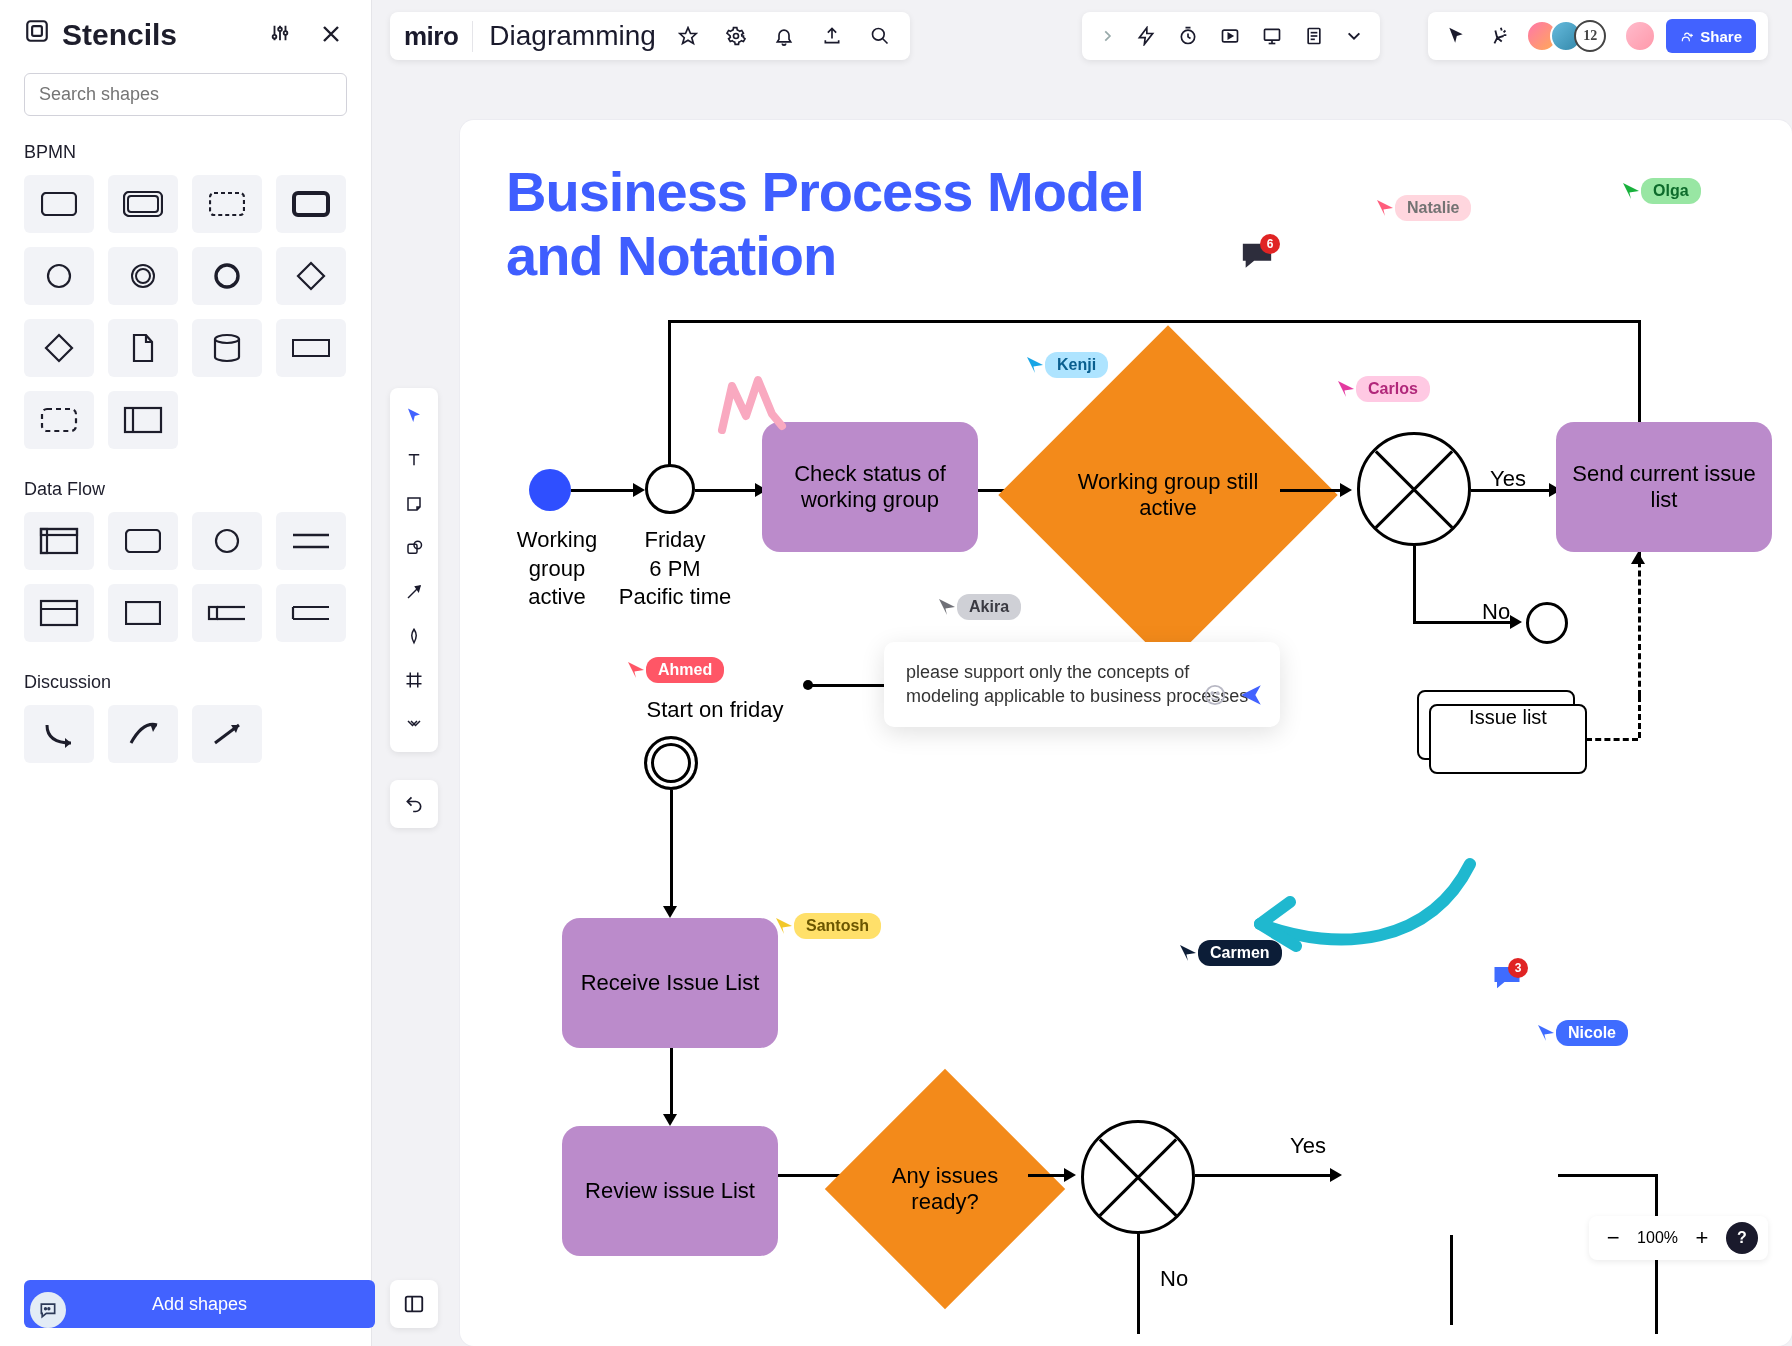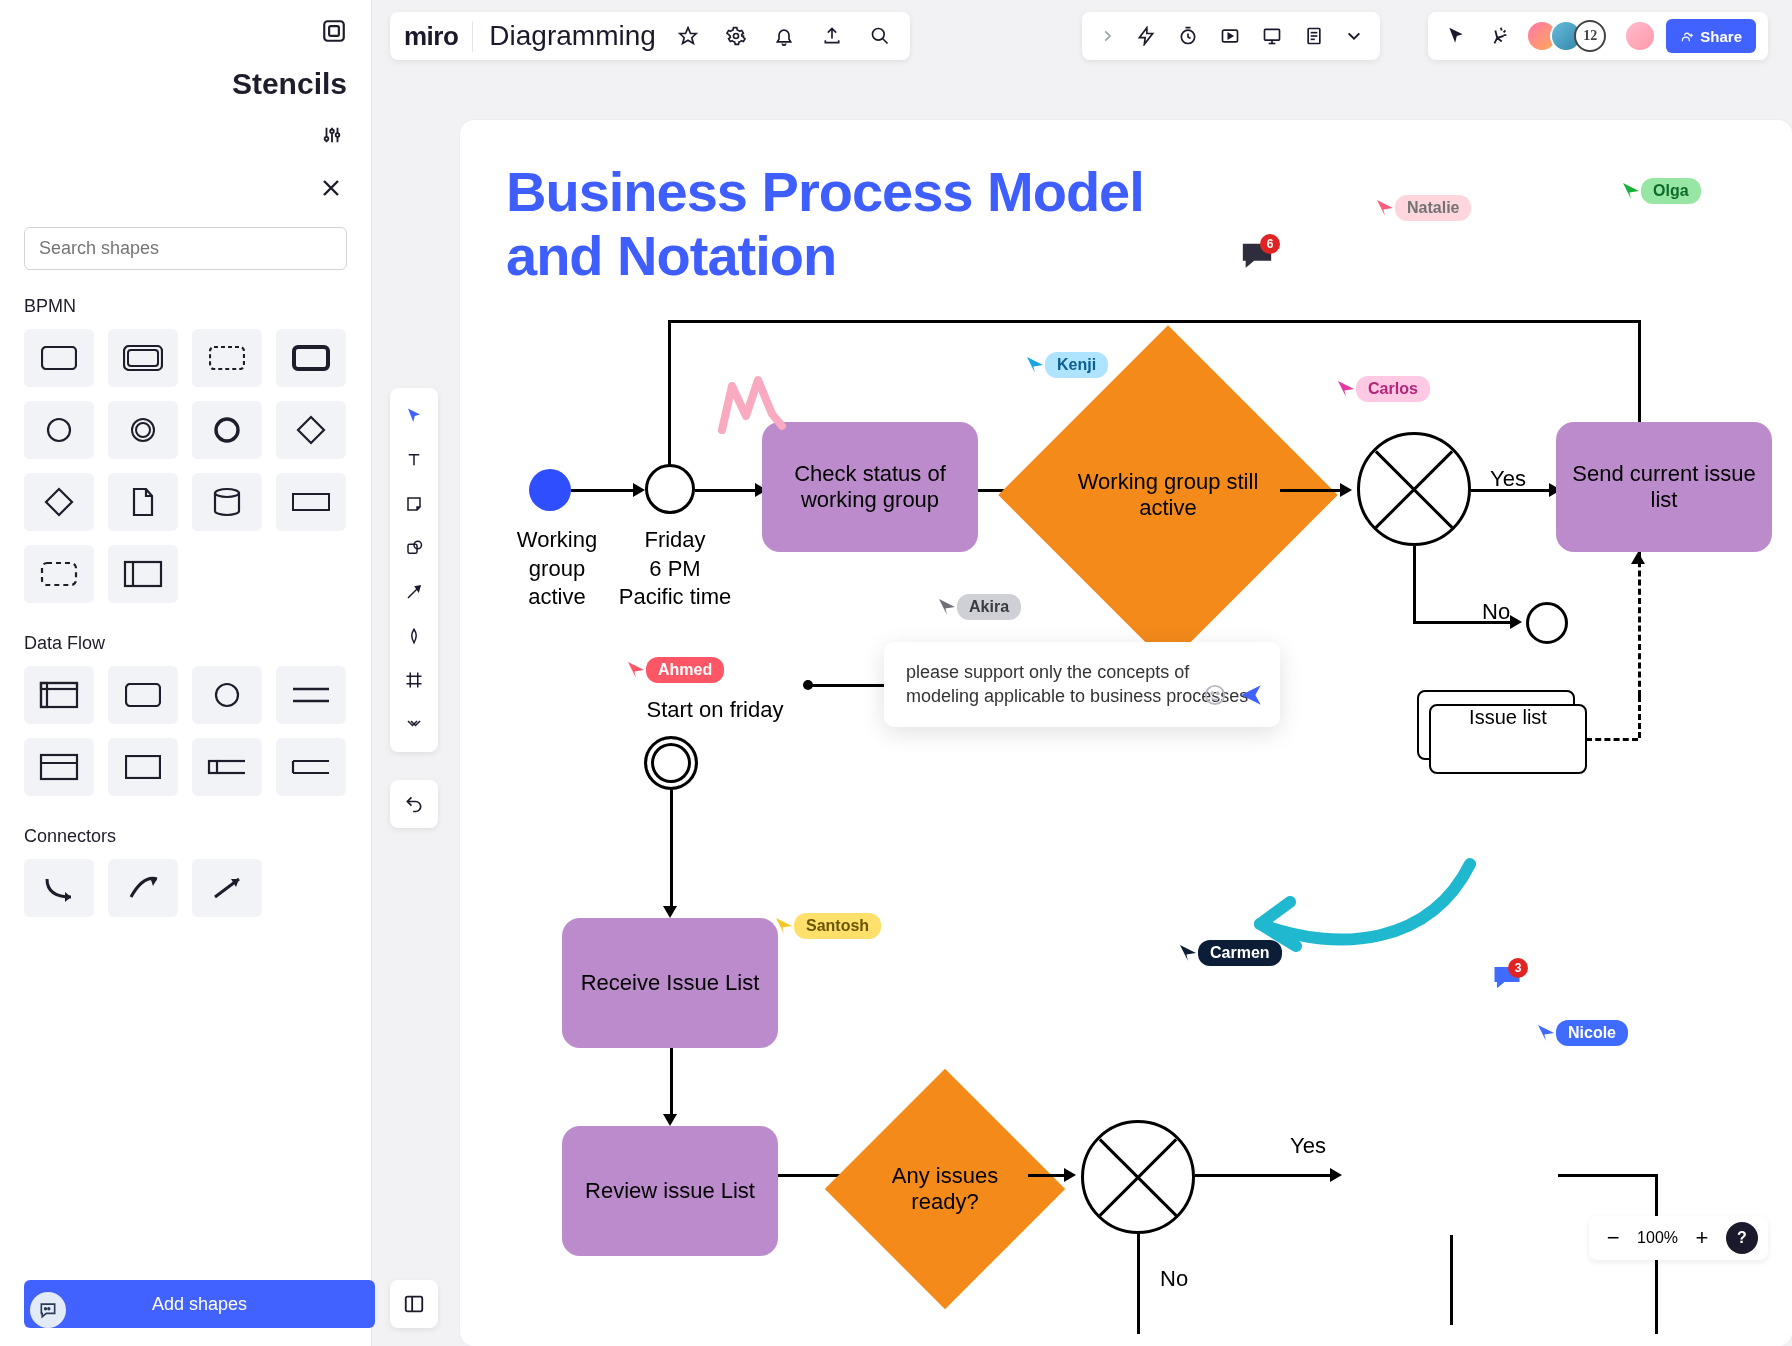--- a/index.html
+++ b/index.html
@@ -17,21 +17,21 @@
     position: absolute;
     left: 0; top: 0;
     width: 372px;
     height: 100%;
     background: #fff;
     border-right: 1px solid #e5e5e9;
     padding: 18px 24px;
     display: flex;
     flex-direction: column;
   }
-  .stencils-header { display: flex; align-items: flex-end; gap: 19px; margin-bottom: 20px; flex-direction: column; }
+  .stencils-header { display: flex; align-items: flex-start; gap: 12px; margin-bottom: 20px; }
   .stencils-title { font-size: 30px; font-weight: 600; color: #1d1d2b; flex: 1; }
   .stencils-icon-btn { background: none; border: none; cursor: pointer; padding: 4px; color: #1d1d2b; }
   .search-box {
     width: 100%;
     border: 1.5px solid #d2d2da;
     border-radius: 6px;
     padding: 10px 14px;
     font-size: 18px;
     color: #9a9aaa;
     margin-bottom: 20px;
@@ -493,21 +493,21 @@
       </div>
     <div class="shape-cell">
         <svg width="40" height="20">
           <line x1="2" y1="4" x2="38" y2="4" stroke="#1d1d2b" stroke-width="2.2"></line>
           <line x1="2" y1="16" x2="38" y2="16" stroke="#1d1d2b" stroke-width="2.2"></line>
           <line x1="2" y1="4" x2="2" y2="16" stroke="#1d1d2b" stroke-width="2.2"></line>
         </svg>
       </div>
   </div>
 
-  <div class="section-label">Connectors</div>
+  <div class="section-label">Discussion</div>
   <div class="shape-grid grid3">
     <div class="shape-cell">
         <svg width="36" height="30">
           <path d="M6 6 Q6 24 30 24" fill="none" stroke="#1d1d2b" stroke-width="3"></path>
           <polygon points="30,24 24,19 24,29" fill="#1d1d2b"></polygon>
         </svg>
       </div>
     <div class="shape-cell">
         <svg width="36" height="30">
           <path d="M6 24 Q18 2 32 6" fill="none" stroke="#1d1d2b" stroke-width="3"></path>

